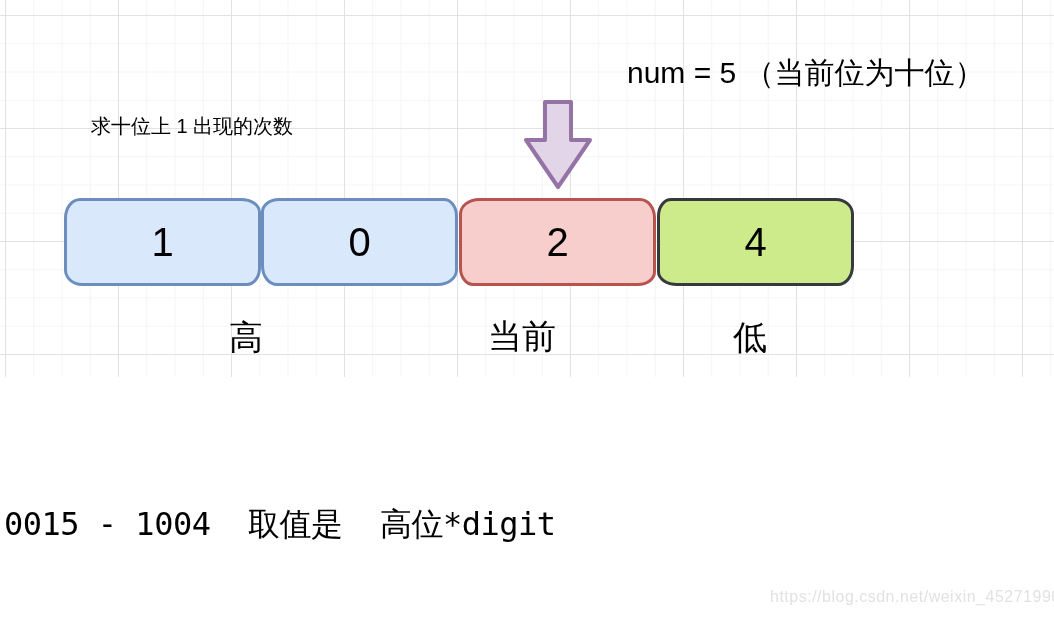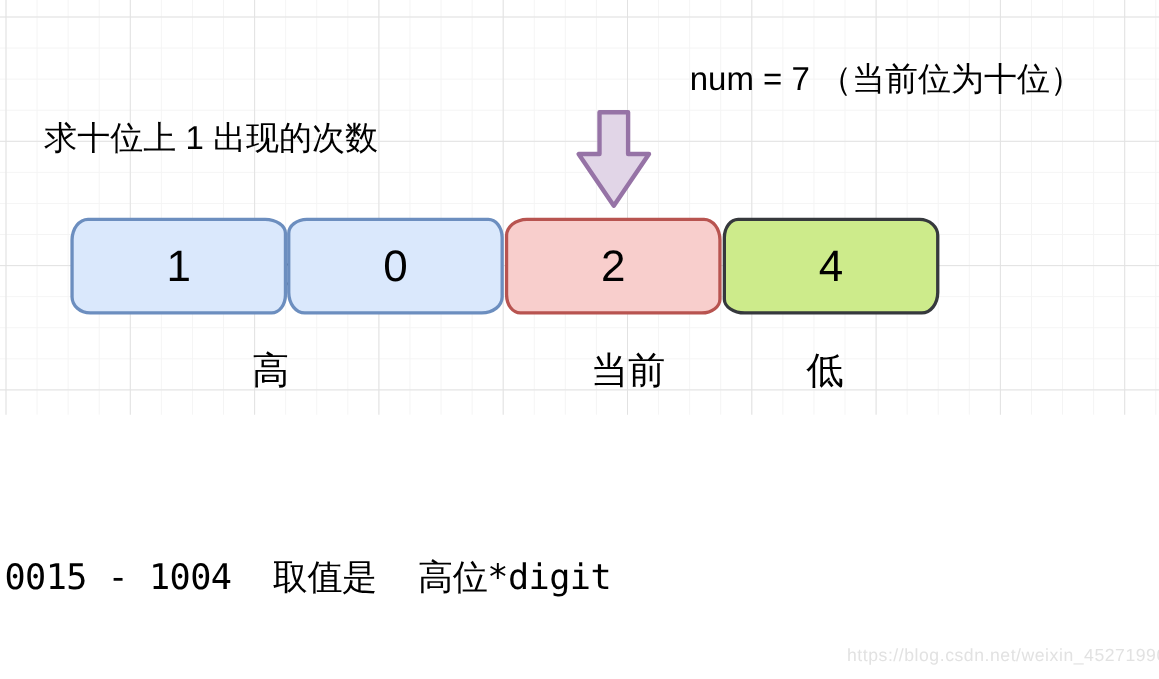--- a/index.html
+++ b/index.html
@@ -29,21 +29,21 @@
       linear-gradient(to bottom, #f4f4f4 1px, transparent 1px);
     background-size: 113px 113px, 113px 113px, 28.25px 28.25px, 28.25px 28.25px;
     background-position: 5px 15px, 5px 15px, 5px 15px, 5px 15px;
   }
   .title {
     position: absolute;
     left: 14px;
     top: 26px;
     width: 356px;
     text-align: center;
-    font-size: 30px;
+    font-size: 20px;
     line-height: 40px;
     white-space: pre;
   }
   .num-label {
     position: absolute;
     left: 627px;
     top: 55px;
     font-size: 30px;
     line-height: 36px;
     white-space: pre;
@@ -74,21 +74,21 @@
   .digit-box.b3 { left: 657px; border-radius: 14px 18px 16px 20px / 18px 16px 20px 14px; }
   .pos-label {
     position: absolute;
     top: 318px;
     transform: translateX(-50%);
     font-size: 34px;
     line-height: 38px;
     white-space: pre;
   }
   .pos-label.p0 { left: 246px; }
-  .pos-label.p1 { left: 571px; }
+  .pos-label.p1 { left: 522px; font-family: Liberation Serif, serif; }
   .pos-label.p2 { left: 750px; }
   .notes {
     position: absolute;
     left: 4px;
     top: 404px;
     font-family: "DejaVu Sans Mono", monospace;
     font-size: 32px;
     line-height: 48px;
     letter-spacing: -0.5px;
     white-space: pre;
@@ -108,21 +108,21 @@
 
 <div class="canvas">
 
   <div class="grid-layer"></div>
 
   <div class="title">
     <div>求十位上 1 出现的次数</div>
     <div>当前位数字为 2</div>
   </div>
 
-  <div class="num-label">num = 7 （当前位为十位）</div>
+  <div class="num-label">num = 5 （当前位为十位）</div>
 
   <svg class="arrow" viewBox="0 0 70 90">
     <path d="M22 2 L48 2 L48 40 L67 40 L35 87 L3 40 L22 40 Z" fill="#E1D5E7" stroke="#9673A6" stroke-width="4" stroke-linejoin="round"></path>
   </svg>
 
   <div class="digit-box b0" style="background: rgb(218, 232, 252); border-color: rgb(108, 142, 191);">
     <span>1</span>
   </div>
   <div class="digit-box b1" style="background: rgb(218, 232, 252); border-color: rgb(108, 142, 191);">
     <span>0</span>

